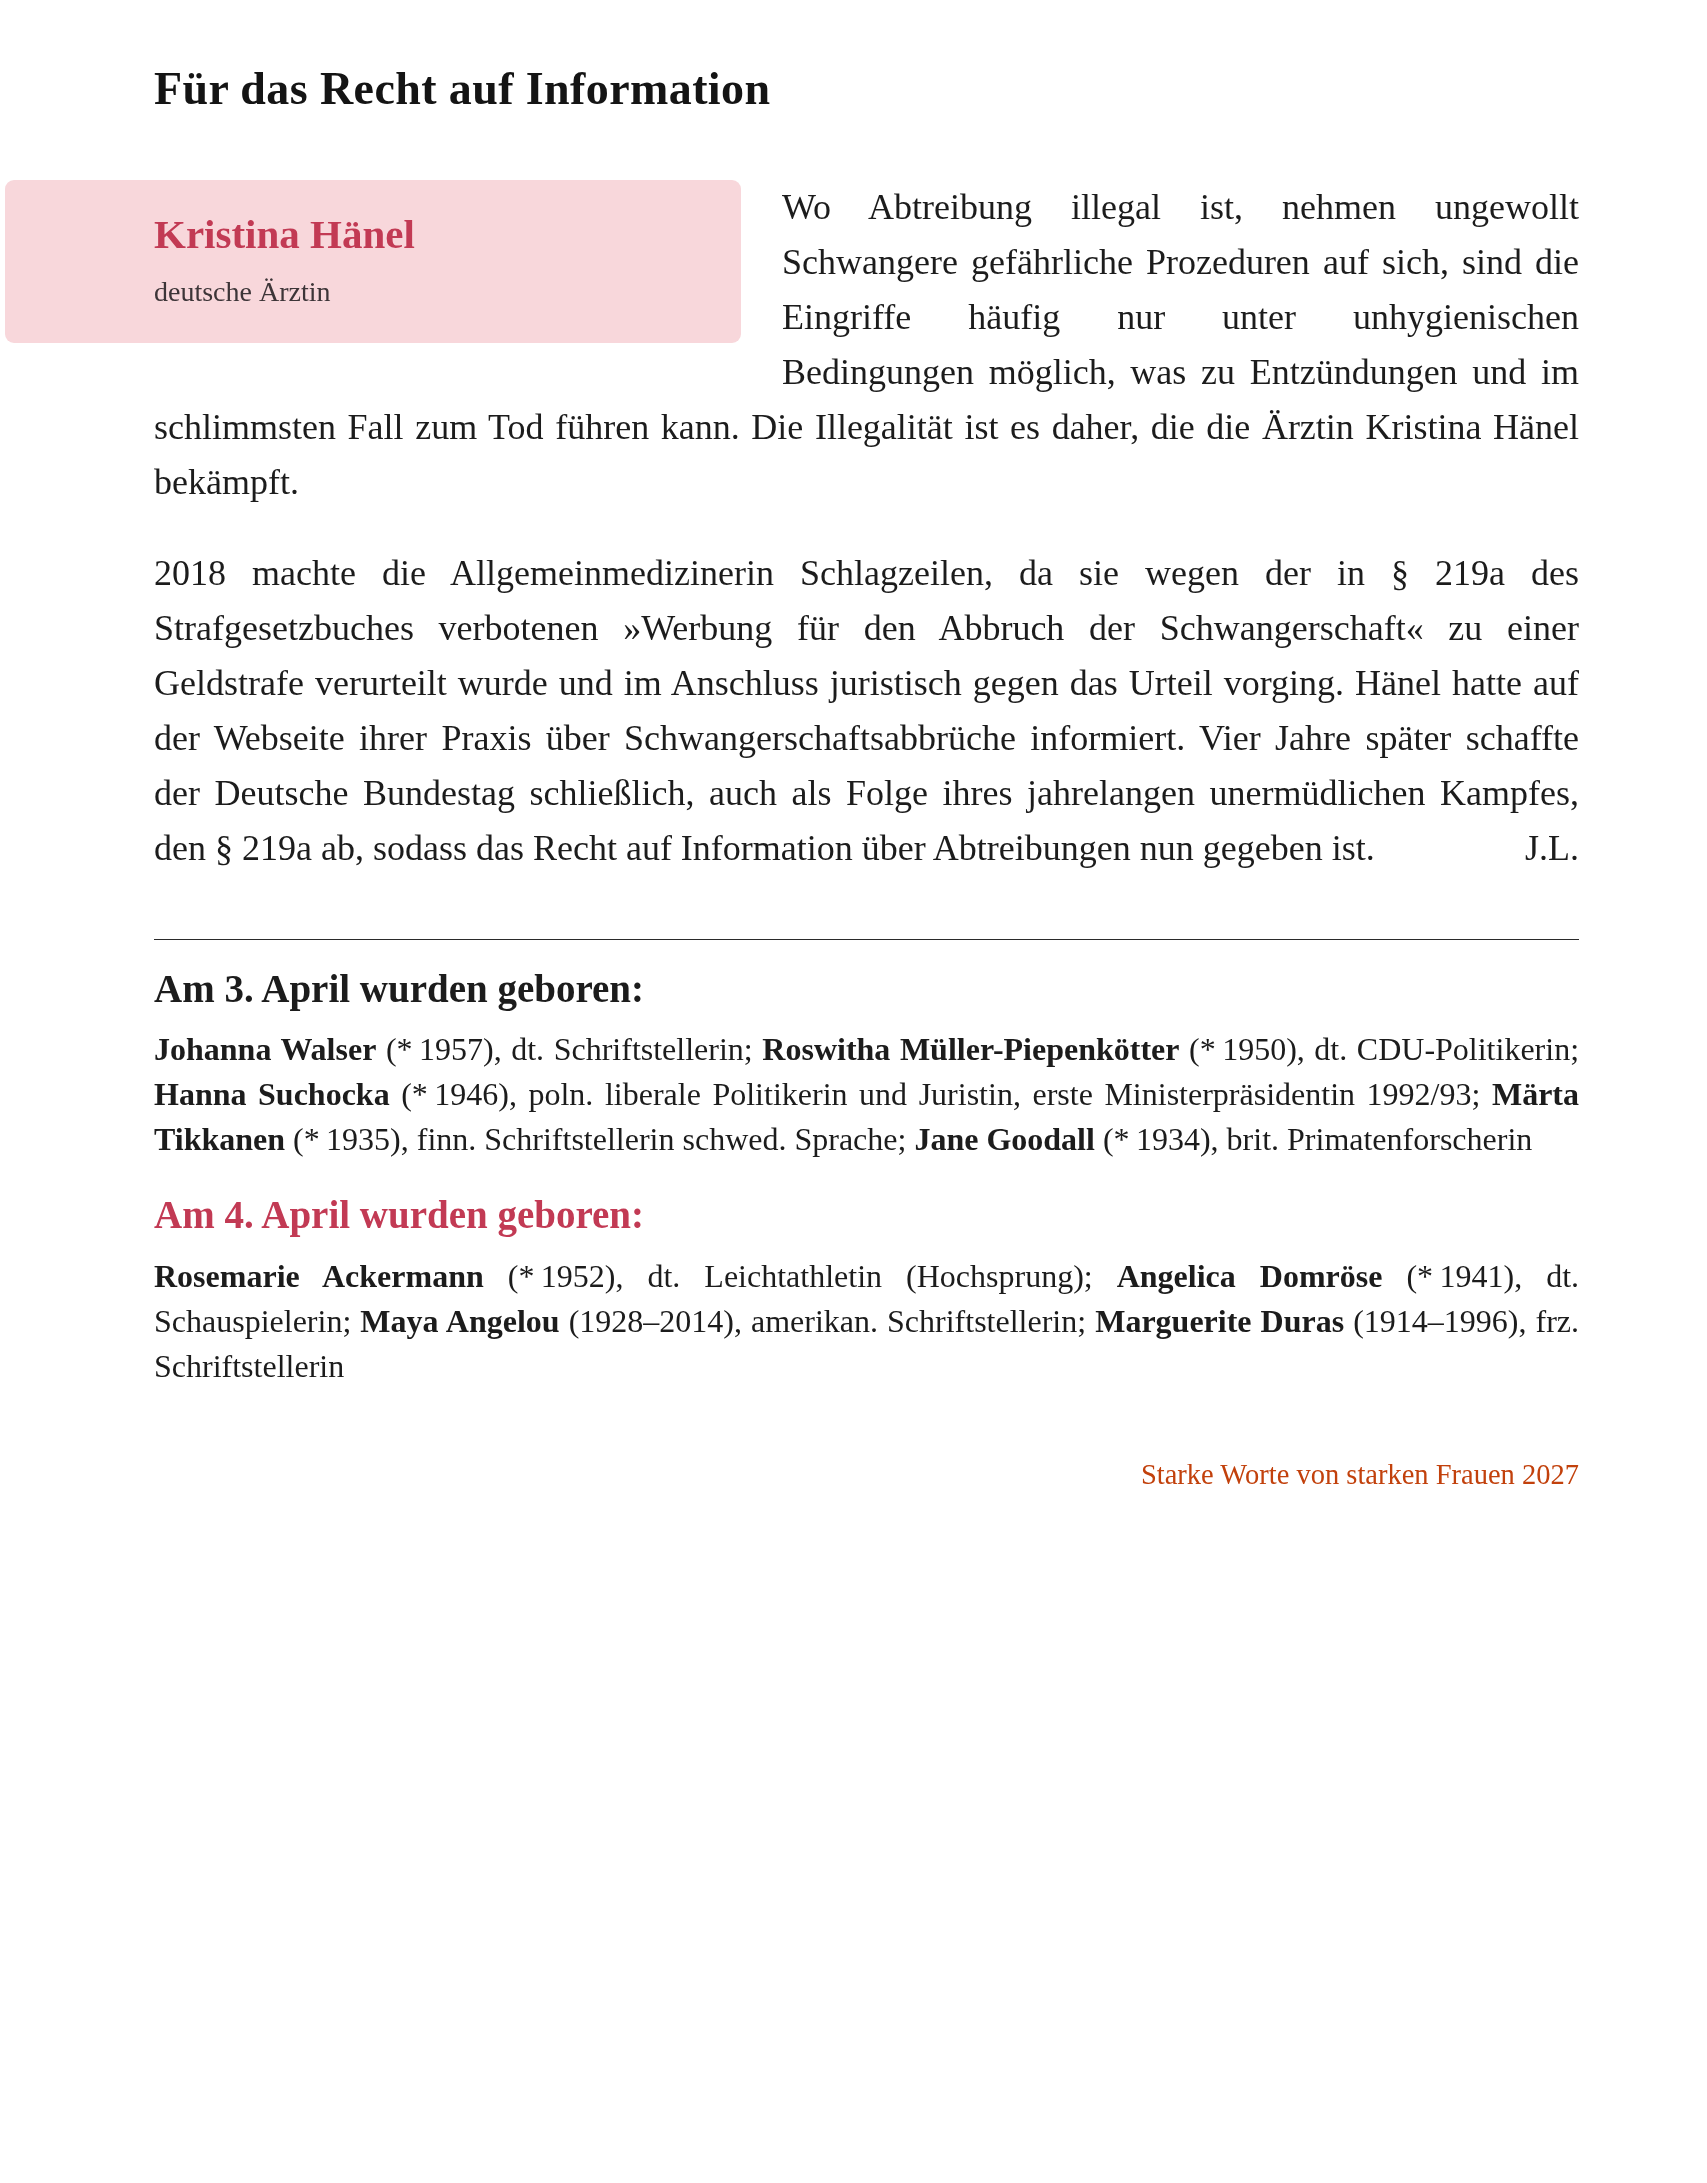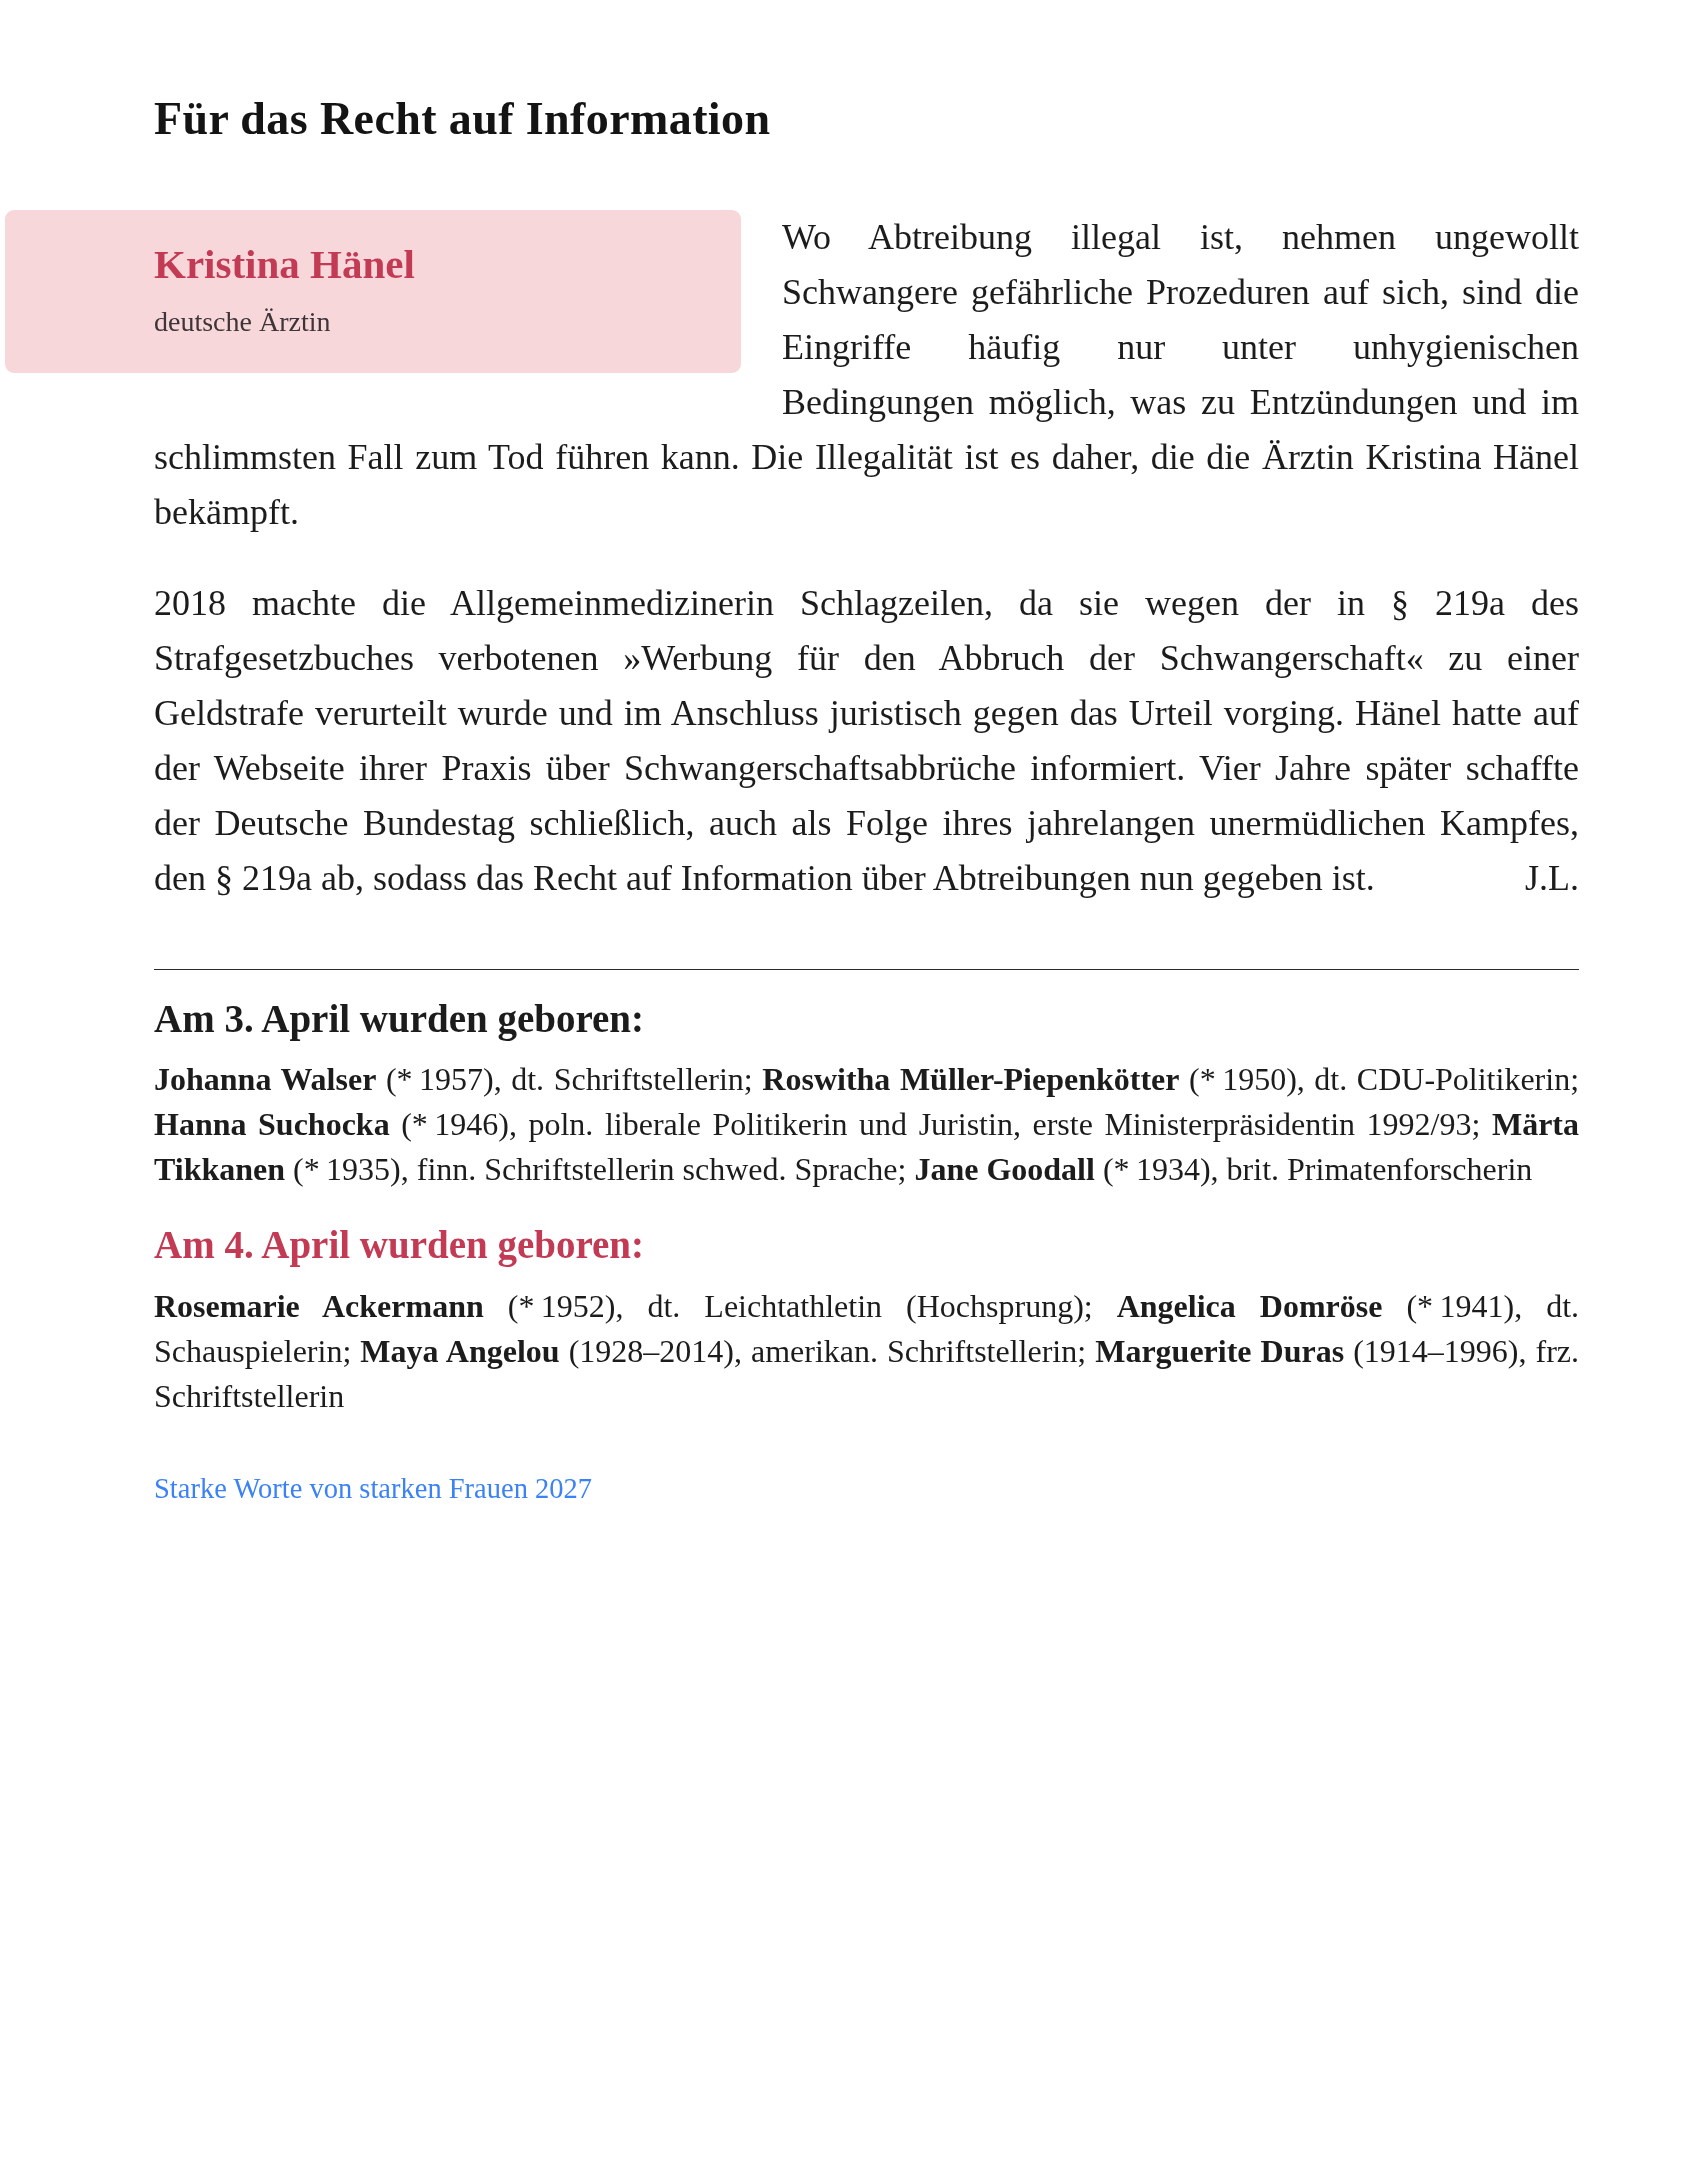--- a/index.html
+++ b/index.html
@@ -9,21 +9,21 @@
   }
   * { box-sizing: border-box; }
   html, body { margin: 0; padding: 0; background: #ffffff; }
   .page {
     position: relative;
     width: 1707px;
     height: 1654px;
     background: #ffffff;
     color: var(--text);
     font-family: "Liberation Serif", "DejaVu Serif", serif;
-    padding: 92px 128px 0 154px;
+    padding: 62px 128px 0 154px;
     overflow: hidden;
   }
   .page-title {
     font-size: 46px;
     font-weight: 700;
     color: #141414;
     margin: 0 0 65px 0;
     letter-spacing: 0.4px;
   }
   .bio-box {
@@ -77,24 +77,25 @@
   .births-heading.red { color: var(--accent-red); }
   .births {
     font-size: 32px;
     line-height: 45px;
     text-align: justify;
     margin: 0 0 33px 0;
     color: var(--text);
   }
   .seg-bold { font-weight: 700; }
   .calendar-footer {
+    text-align: right;
     font-size: 28.5px;
     line-height: 36px;
-    color: #3b82f6;
-    margin-top: 52px;
+    color: #c2410c;
+    margin-top: 68px;
   }
 </style>
 </head>
 <body>
 
 <div class="page">
 
   <h1 class="page-title">Für das Recht auf Information</h1>
 
   <div class="bio-box">

